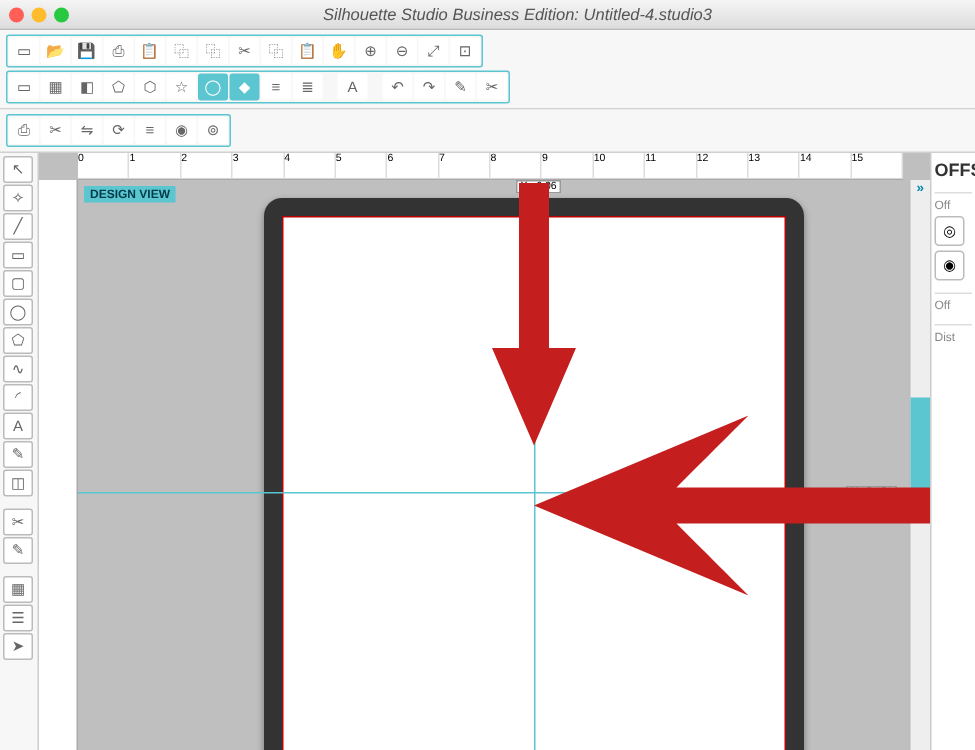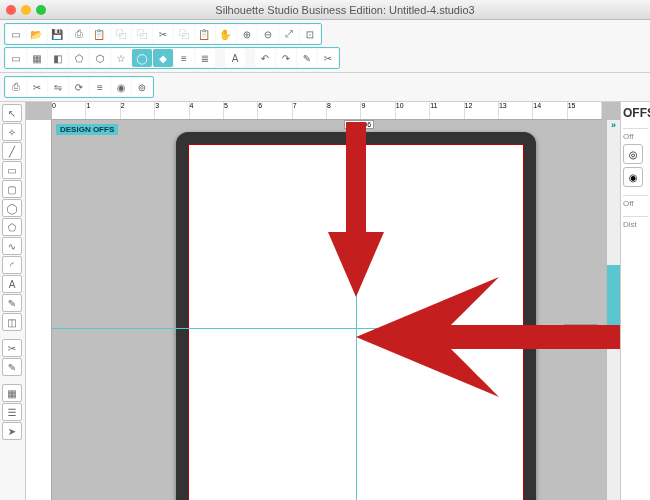--- a/index.html
+++ b/index.html
@@ -1,17 +1,17 @@
 <!DOCTYPE html>
 <html><head>
 <meta charset="utf-8">
 <style>
 * { margin: 0; padding: 0; box-sizing: border-box; font-family: Arial, sans-serif; }
 body { width: 650px; height: 500px; overflow: hidden; background: #e8e8e8; position: relative; }
-.titlebar { height: 20px; background: linear-gradient(#f5f5f5,#dcdcdc); display:flex; align-items:center; padding:0 6px; font-size:11px; color:#555; border-bottom:1px solid #bbb;}
+.titlebar { height: 20px; background: linear-gradient(#f5f5f5,#dcdcdc); display:flex; align-items:center; padding:0 6px; font-size:11px; color:#555; border-bottom:1px solid #bbb;font-style:italic;}
 .traffic { display:flex; gap:5px; }
 .tl { width:10px; height:10px; border-radius:50%; }
 .title { flex:1; text-align:center; font-size:11px; }
 .toolbar { background:#f7f7f7; padding:3px 4px; display:flex; gap:2px; flex-wrap:wrap; border-bottom:1px solid #d0d0d0; align-items:center;}
 .btn { width:20px; height:18px; border:1px solid #bbb; background:#fff; display:flex; align-items:center; justify-content:center; font-size:10px; color:#666; border-radius:2px;}
 .btn.teal { background:#5bc5d0; border-color:#3aa0ab; color:#fff;}
 .grp { display:flex; gap:1px; margin-right:5px; border:1px solid #5bc5d0; padding:1px; border-radius:2px;}
 .grp .btn{border:none;}
 .sep { width:8px; }
 .main { display:flex; height:440px; }
@@ -142,21 +142,21 @@
         <div class="tick">8</div>
         <div class="tick">9</div>
         <div class="tick">10</div>
         <div class="tick">11</div>
         <div class="tick">12</div>
         <div class="tick">13</div>
         <div class="tick">14</div>
         <div class="tick">15</div>
       </div>
     <div class="ruler-v"></div>
-    <div class="dv-badge">DESIGN OFFS</div>
+    <div class="dv-badge">DESIGN VIEW</div>
 
     <div class="mat">
       <div class="page"></div>
     </div>
 
     <div class="guide-v"></div>
     <div class="guide-h"></div>
     <div class="ptr-x">X : 6.06</div>
     <div class="black-arrow">⬆</div>
     <div class="ptr-y">Y : 5.250</div>

